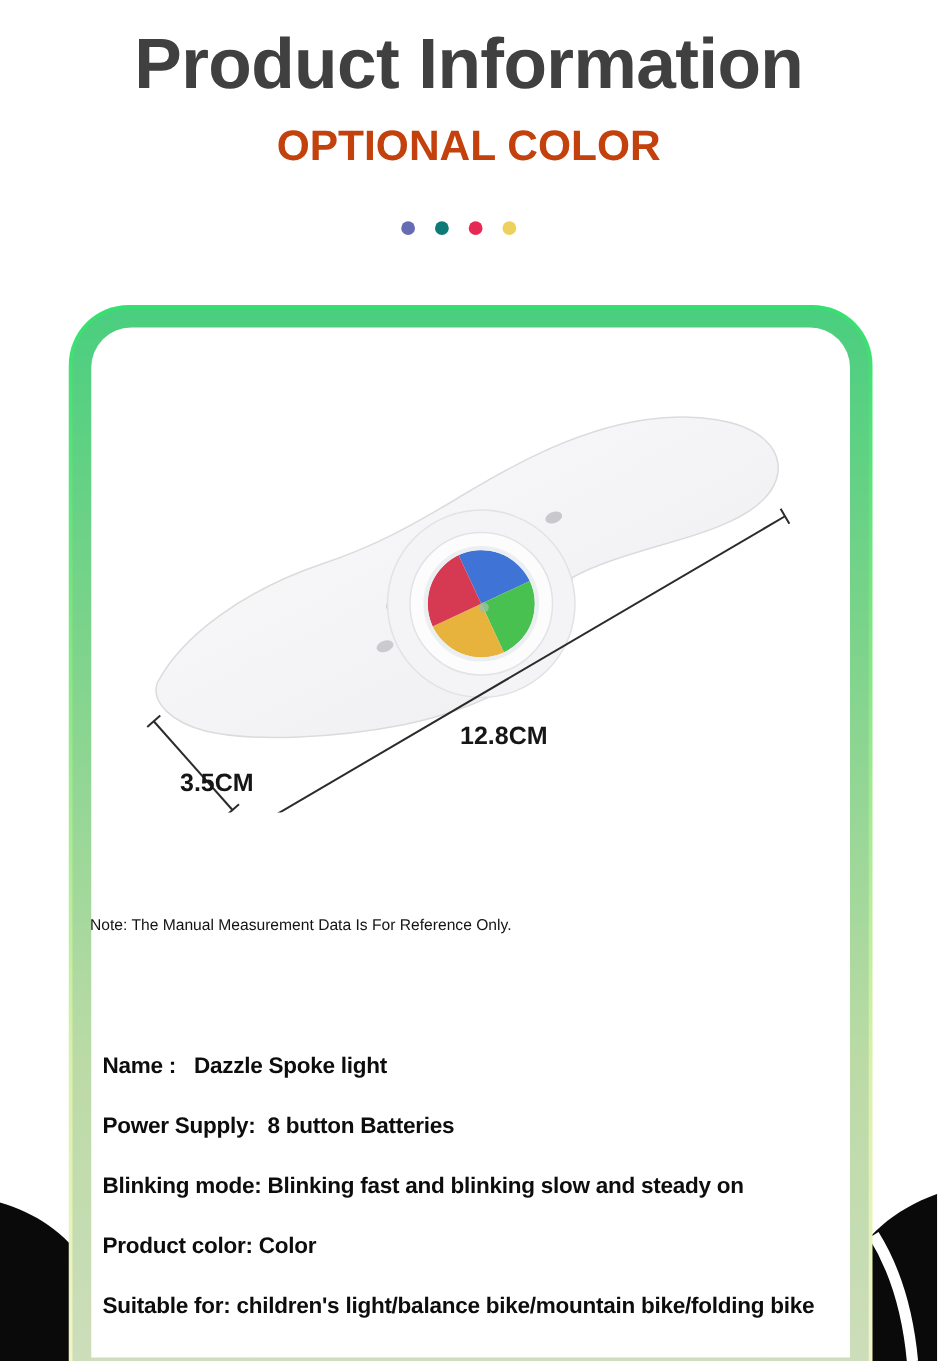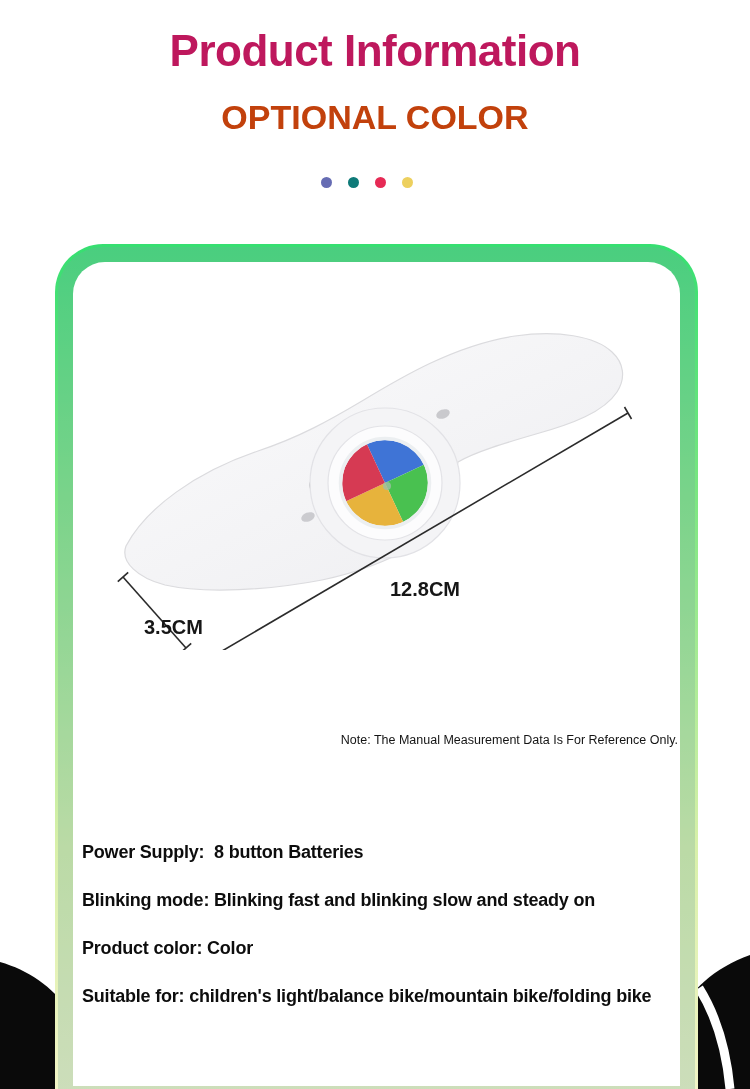--- a/index.html
+++ b/index.html
@@ -5,21 +5,21 @@
   html,body{margin:0;padding:0;background:#ffffff;}
   #page{
     position:relative;
     width:750px;height:1089px;
     background:#ffffff;
     overflow:hidden;
     font-family:"Liberation Sans", sans-serif;
     color:#111;
   }
   .center-text{position:absolute;left:0;width:750px;text-align:center;}
-  .page-title{top:22px;font-size:44px;font-weight:bold;line-height:58px;letter-spacing:-0.5px;color:#be185d;}
+  .page-title{top:22px;font-size:57px;font-weight:bold;line-height:58px;letter-spacing:-0.5px;color:#404040;}
   .page-subtitle{top:92px;font-size:34px;font-weight:bold;line-height:50px;color:#c2410c;}
   .dots-row{
     position:absolute;top:177px;left:0;width:750px;
     display:flex;justify-content:center;align-items:center;gap:16px;
     transform:translateX(-8px);
   }
   .dot{width:11px;height:11px;border-radius:50%;display:inline-block;}
 
   
   .corners-svg{position:absolute;left:0;top:0;z-index:0;}
@@ -40,26 +40,26 @@
   }
   .card-content{
     width:100%;height:100%;
     border-radius:32px 32px 0 0;
     background:#ffffff;
   }
 
   .figure-svg{position:absolute;left:60px;top:318px;z-index:2;}
 
   .dim-label{position:absolute;z-index:3;font-size:20px;font-weight:bold;color:#161616;}
-  .dim-label-length{left:390px;top:578px;}
+  .dim-label-length{left:368px;top:578px;}
   .dim-label-width{left:108px;top:616px;margin-left:36px;}
 
   .note{
     position:absolute;left:72px;top:731px;width:606px;z-index:3;
-    text-align:right;font-size:12.5px;line-height:19px;color:#141414;
+    text-align:left;font-size:12.5px;line-height:19px;color:#141414;
   }
 
   .specs{
     position:absolute;left:82px;top:842px;z-index:3;
     margin:0;padding:0;list-style:none;
   }
   .specs li{
     font-size:18px;font-weight:bold;line-height:20px;
     letter-spacing:-0.2px;white-space:pre;color:#0d0d0d;
     margin:0 0 28px 0;
@@ -141,19 +141,20 @@
   </svg>
 
   <div class="dim-label dim-label-length">12.8CM</div>
   <div class="dim-label dim-label-width">3.5CM</div>
 
   <div class="note">
     <div>Note: The Manual Measurement Data Is For Reference Only.</div>
   </div>
 
   <ul class="specs">
+    <li>Name :   Dazzle Spoke light</li>
     <li>Power Supply:  8 button Batteries</li>
     <li>Blinking mode: Blinking fast and blinking slow and steady on</li>
     <li>Product color: Color</li>
     <li>Suitable for: children's light/balance bike/mountain bike/folding bike</li>
   </ul>
 
 </div>
 
 </body></html>

